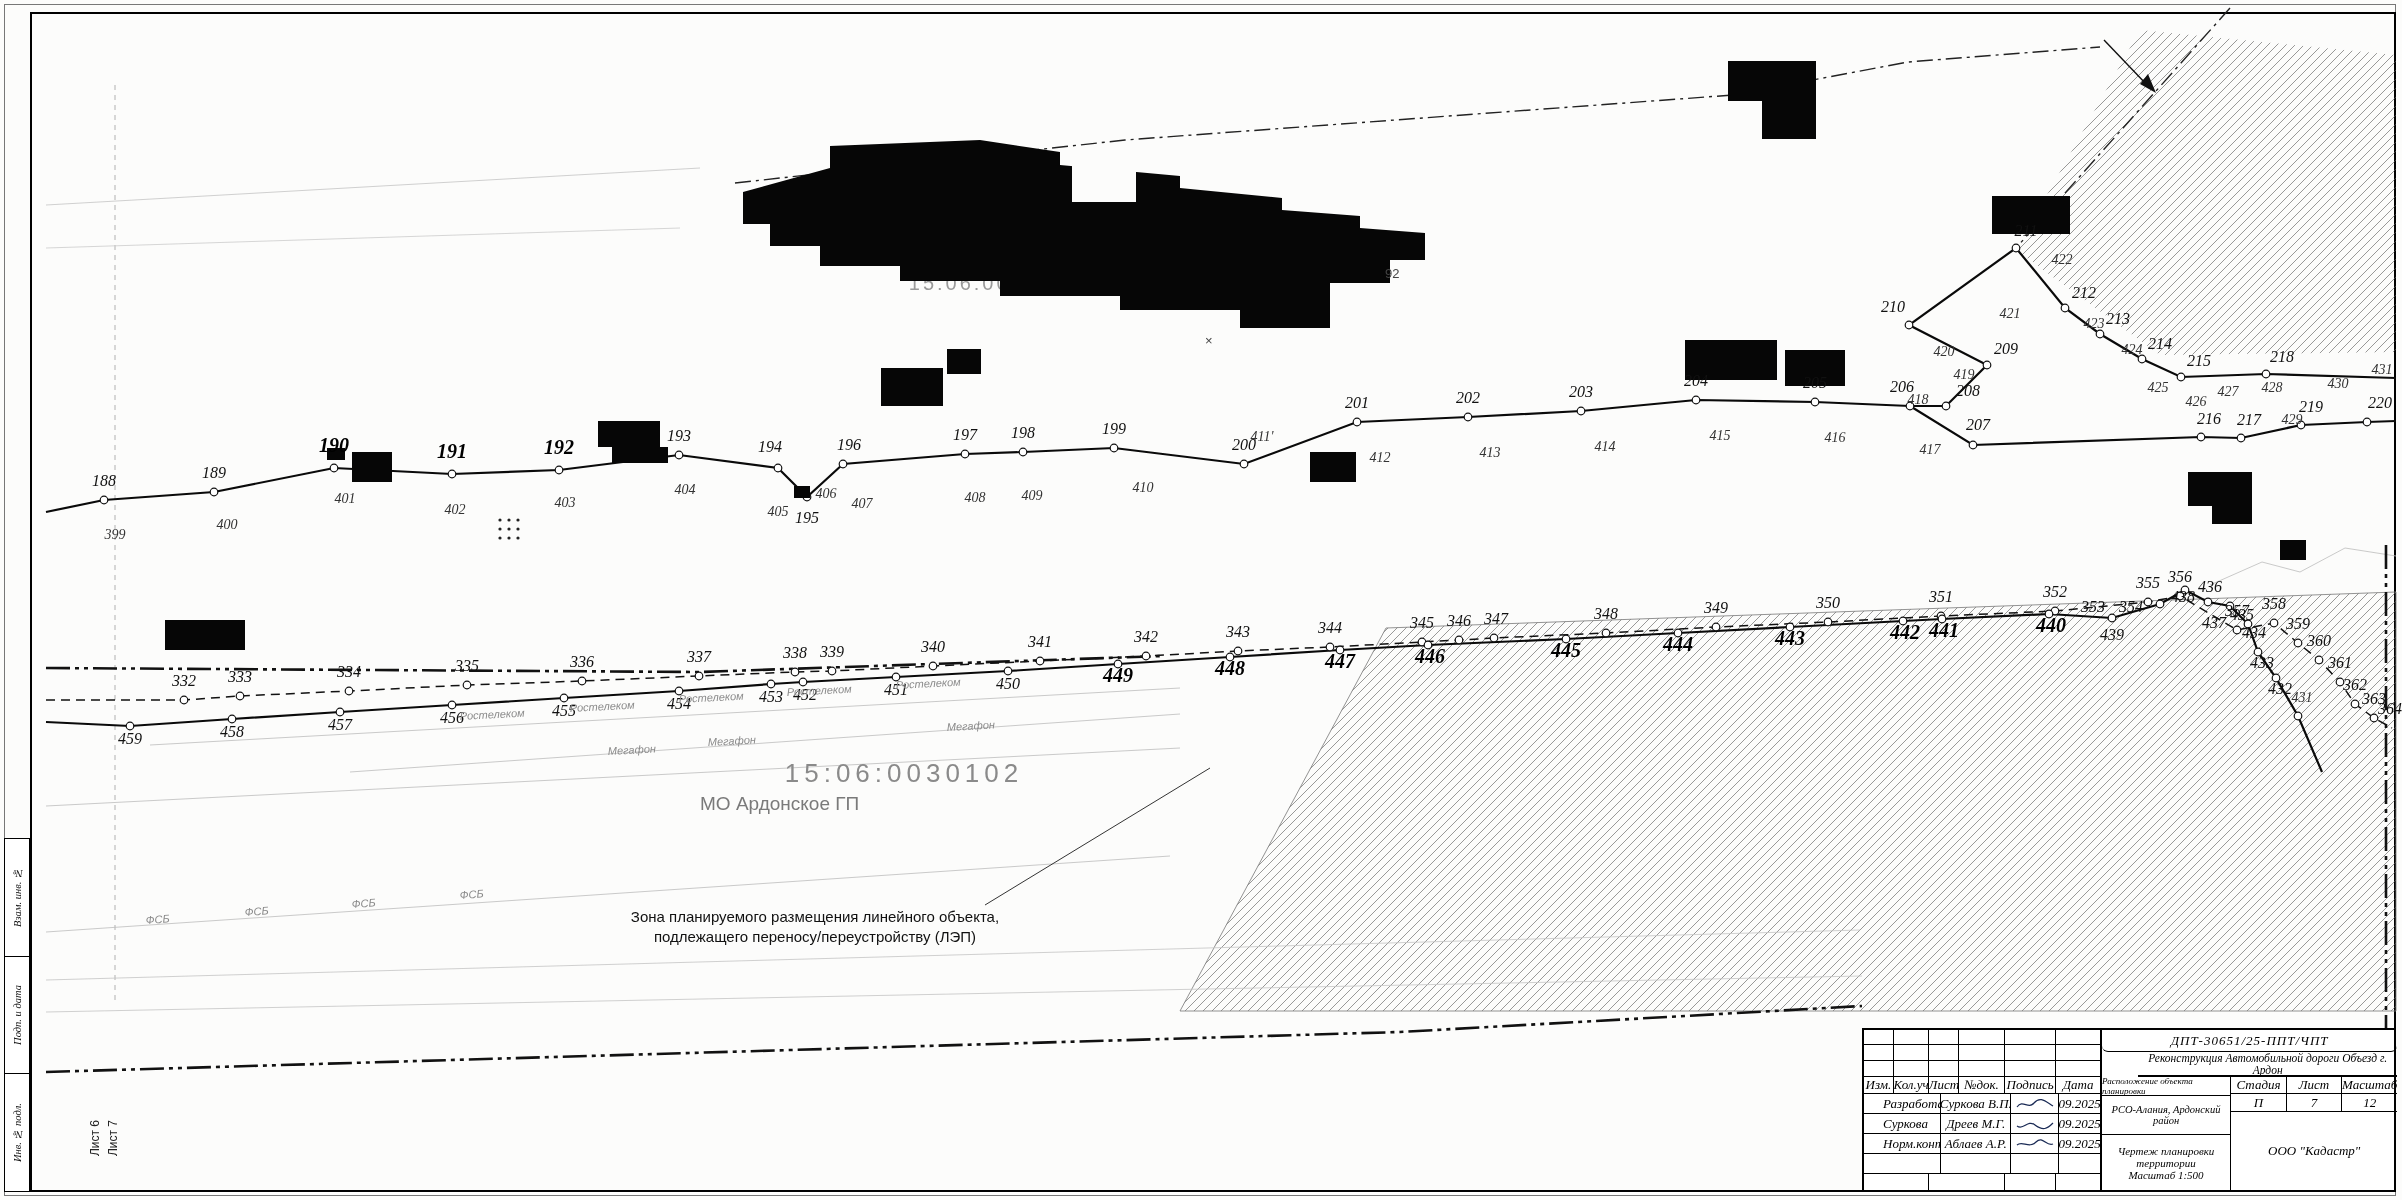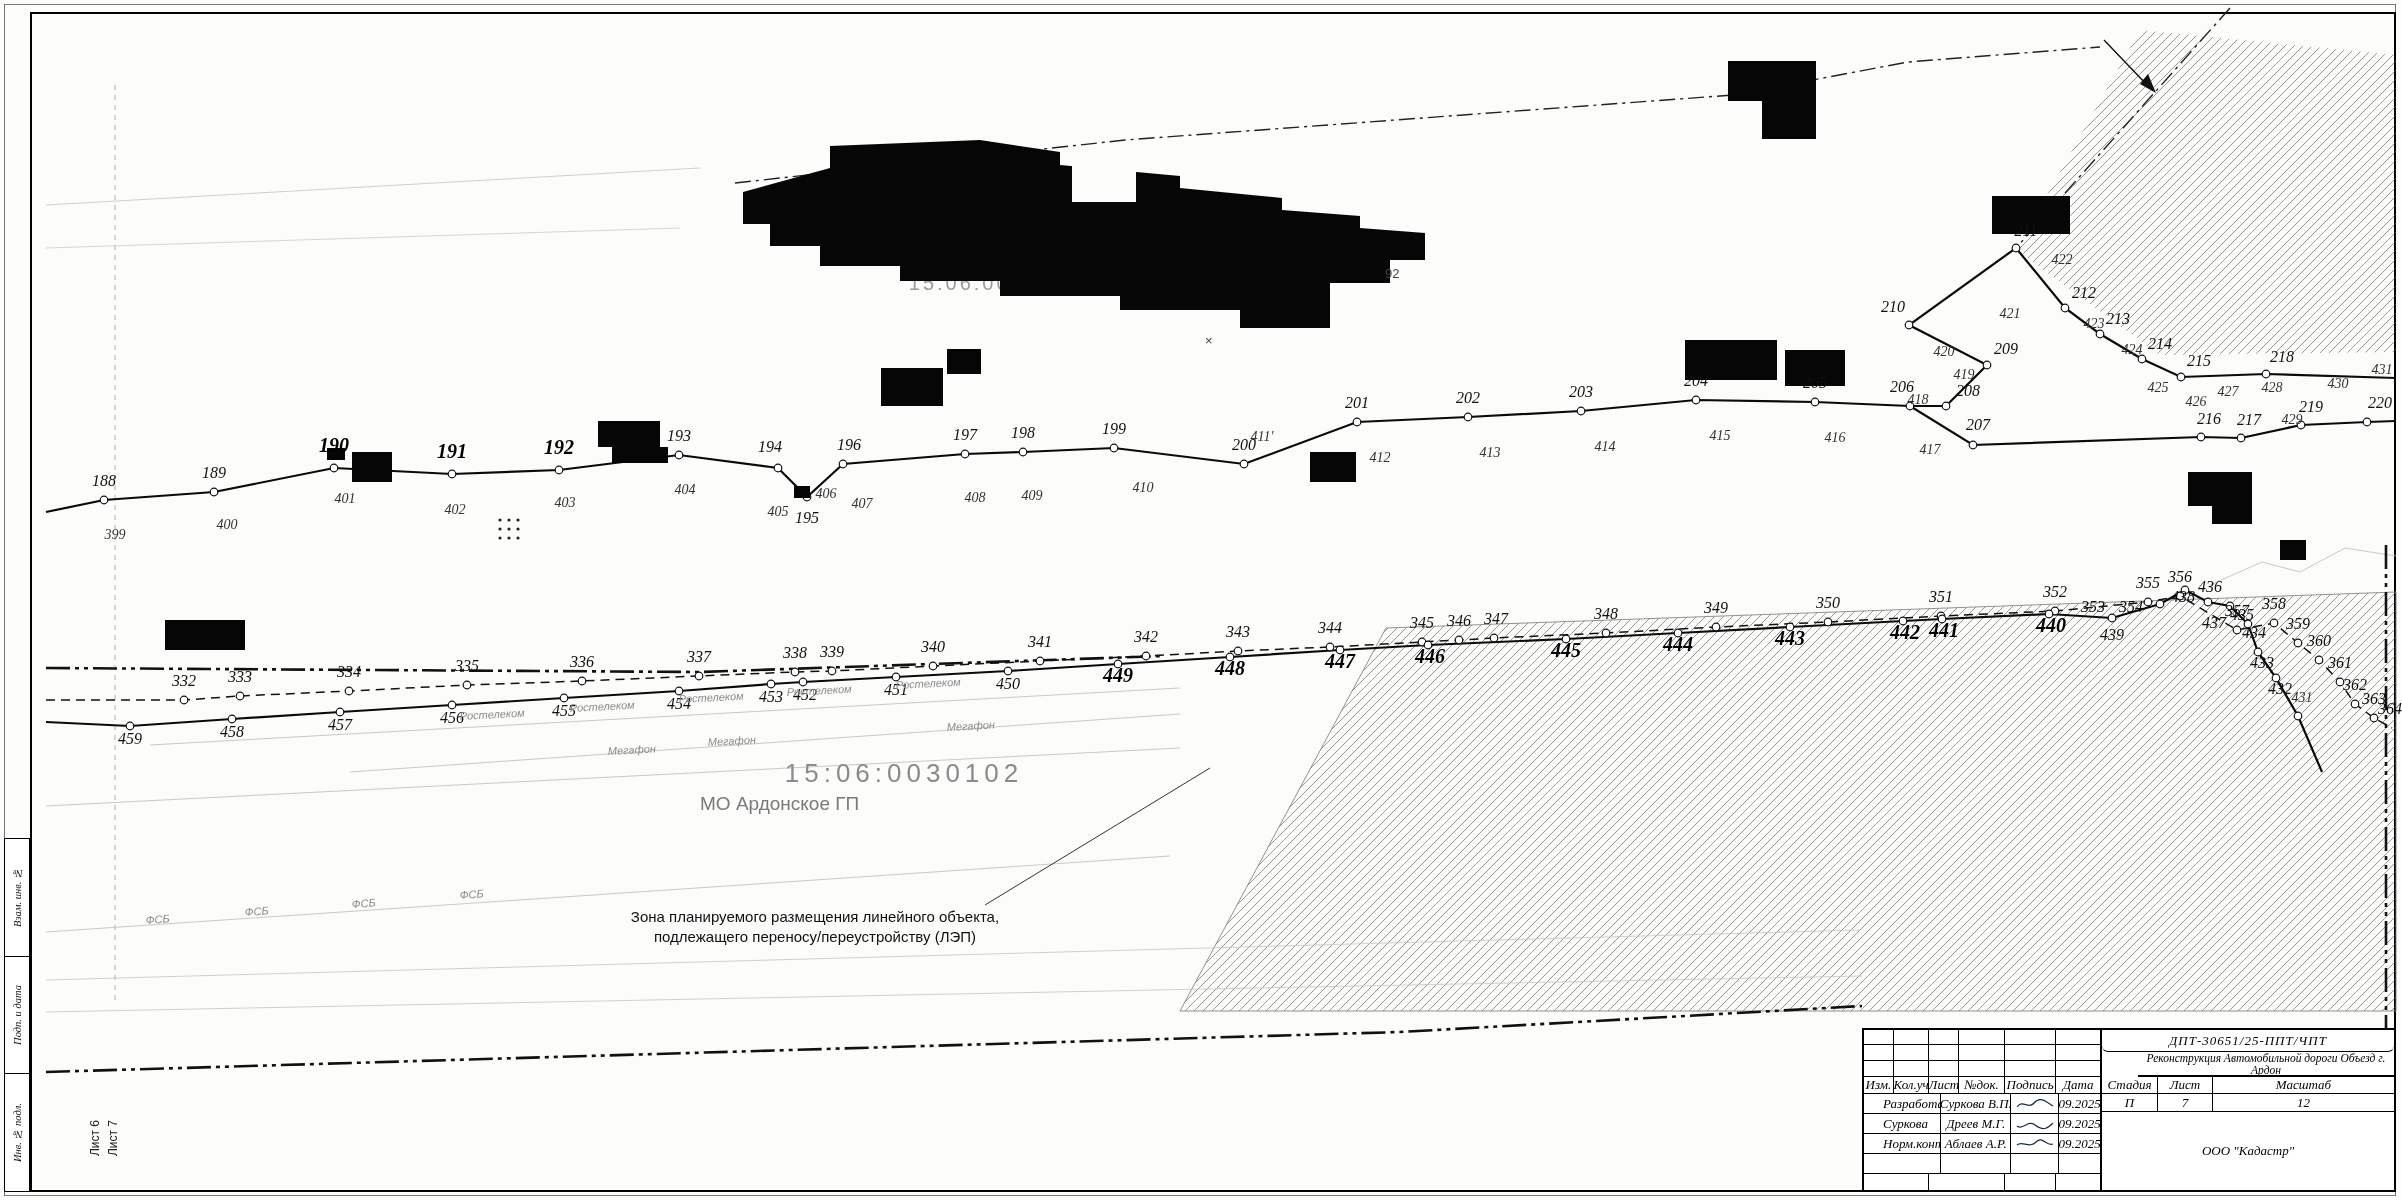--- a/index.html
+++ b/index.html
@@ -469,20 +469,28 @@
         <div class="cell cr"></div>
           <div class="cell cnm"></div>
           <div class="cell cs"></div>
           <div class="cell cd"></div>
       </div>
     </div>
     <div class="s-right">
       <div class="s-code">ДПТ-30651/25-ППТ/ЧПТ</div>
       <div class="s-title">Реконструкция Автомобильной дороги Объезд г. Ардон</div>
       <div class="s-bottom">
+        <div class="s-mid">
+          <div class="loc-label">Расположение объекта планировки</div>
+          <div class="loc-value">РСО-Алания, Ардонский район</div>
+          <div class="drawing">
+            <span>Чертеж планировки территории</span>
+            <span>Масштаб 1:500</span>
+          </div>
+        </div>
         <div class="s-r2">
           <div class="stg-hdr">
             <div class="cell g1">Стадия</div>
             <div class="cell g2">Лист</div>
             <div class="cell g3">Масштаб</div>
           </div>
           <div class="stg-val">
             <div class="cell g1">П</div>
             <div class="cell g2">7</div>
             <div class="cell g3">12</div>

